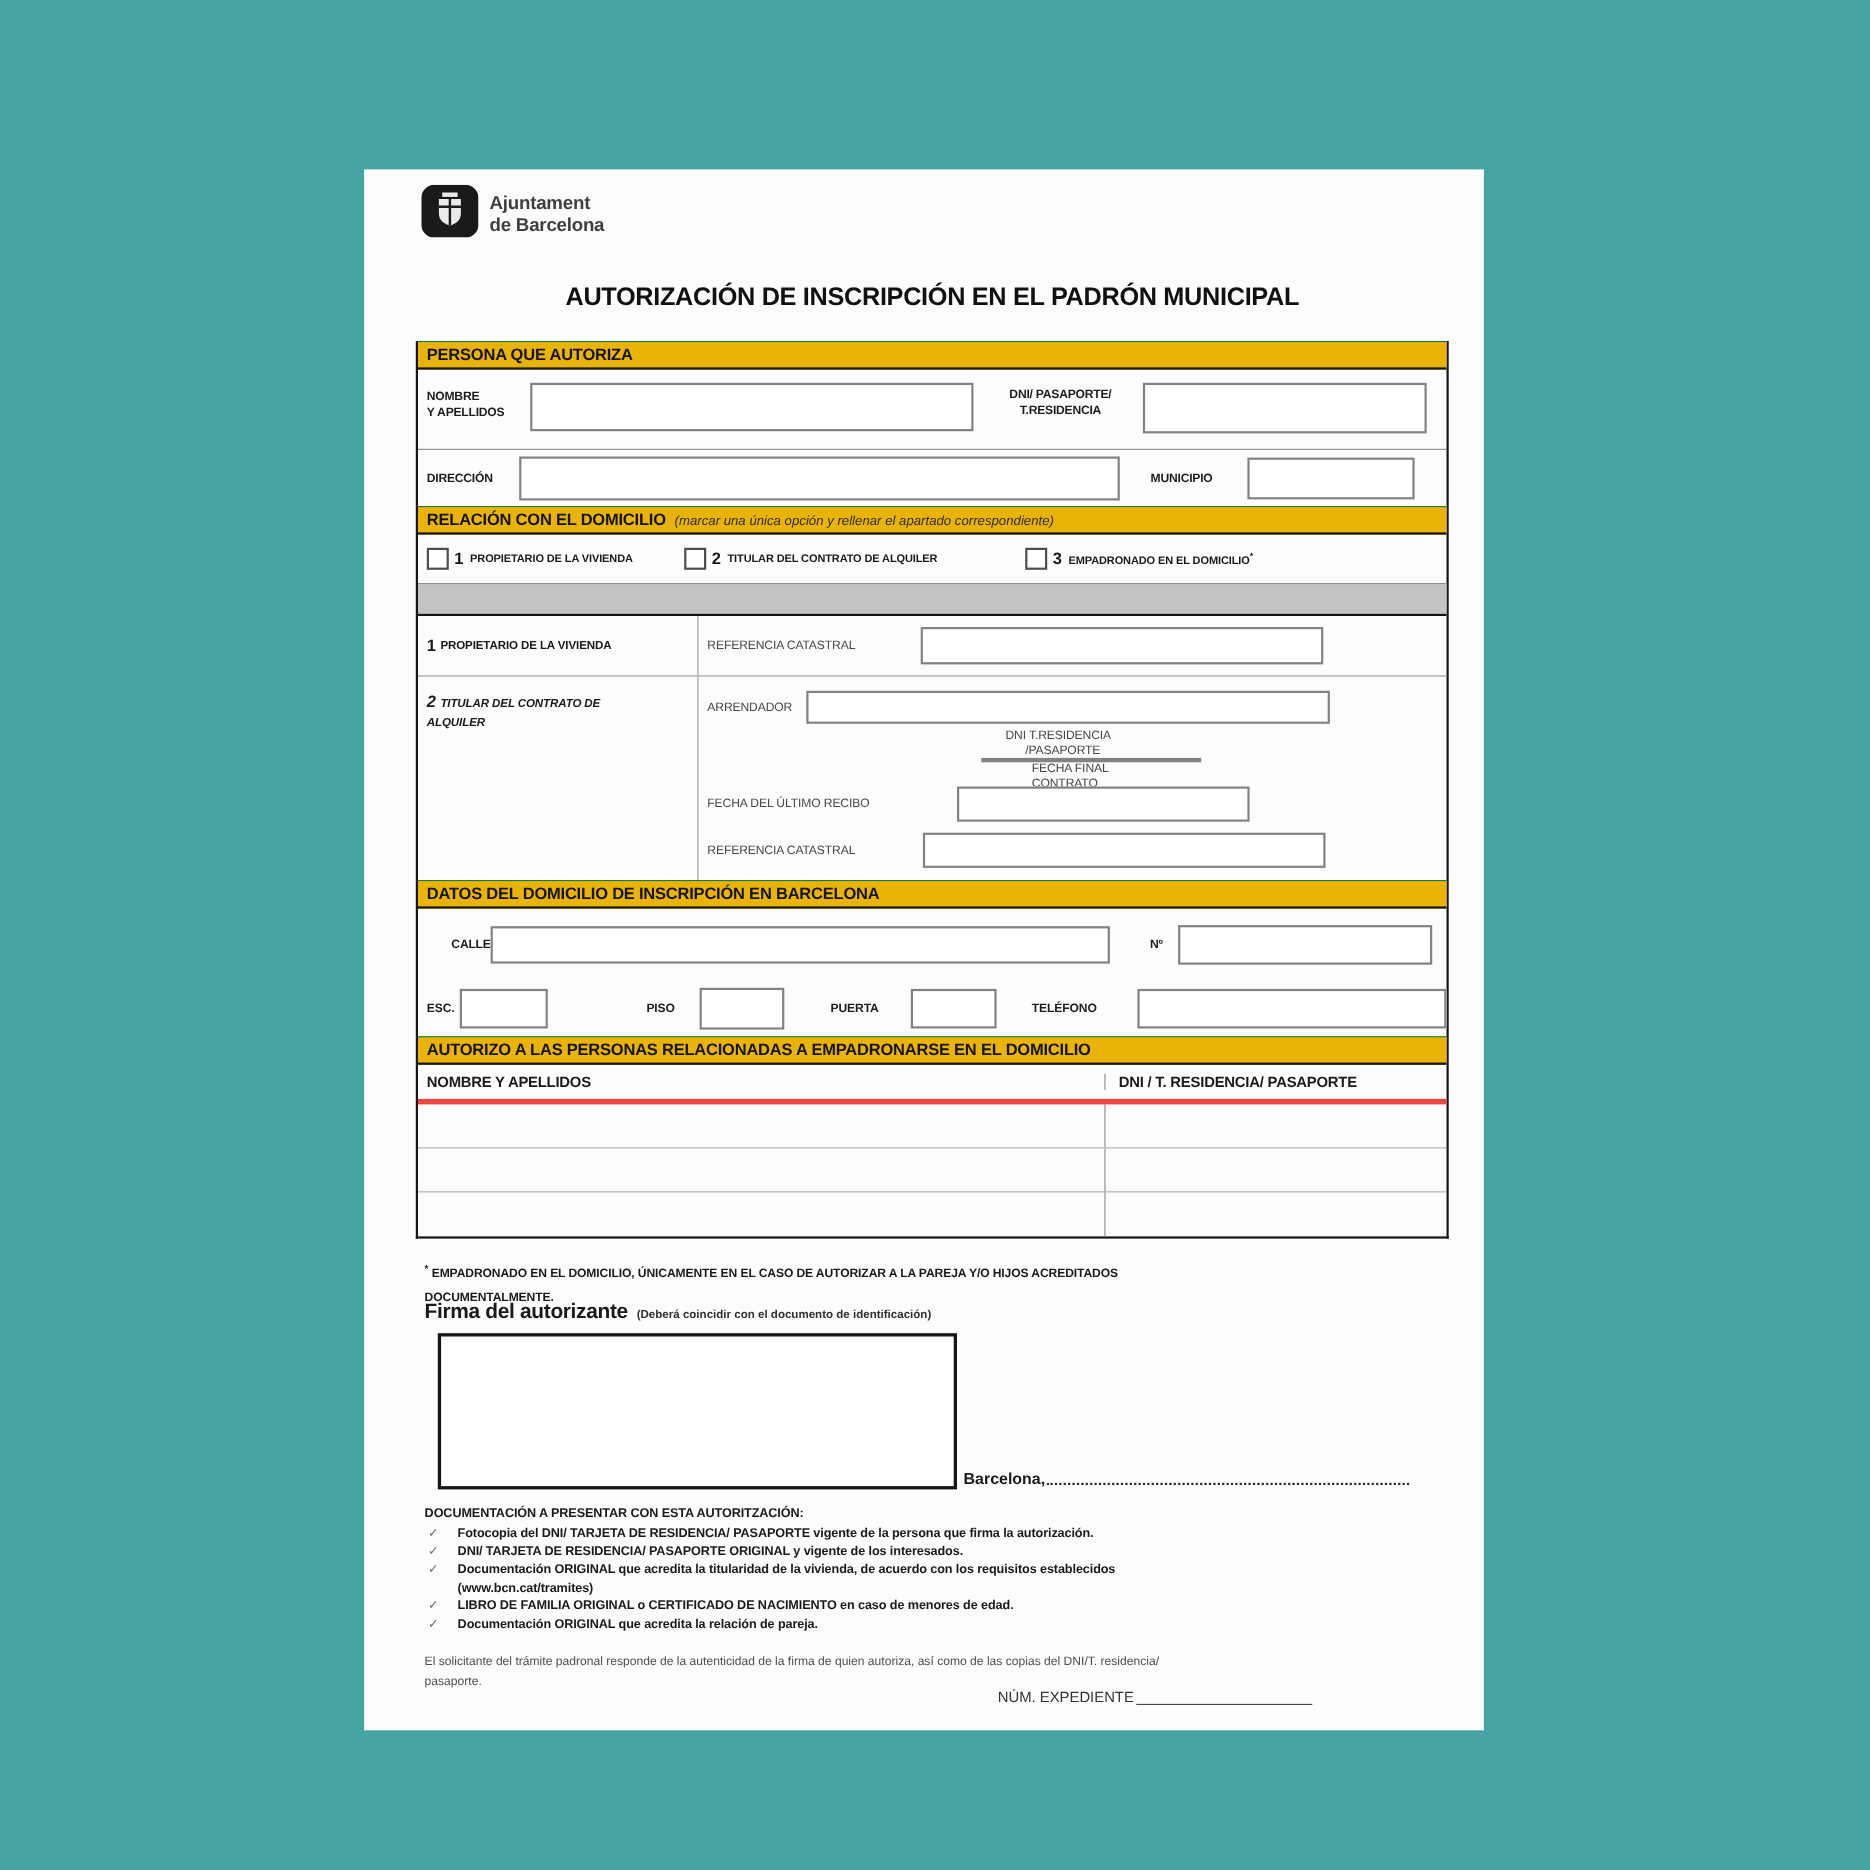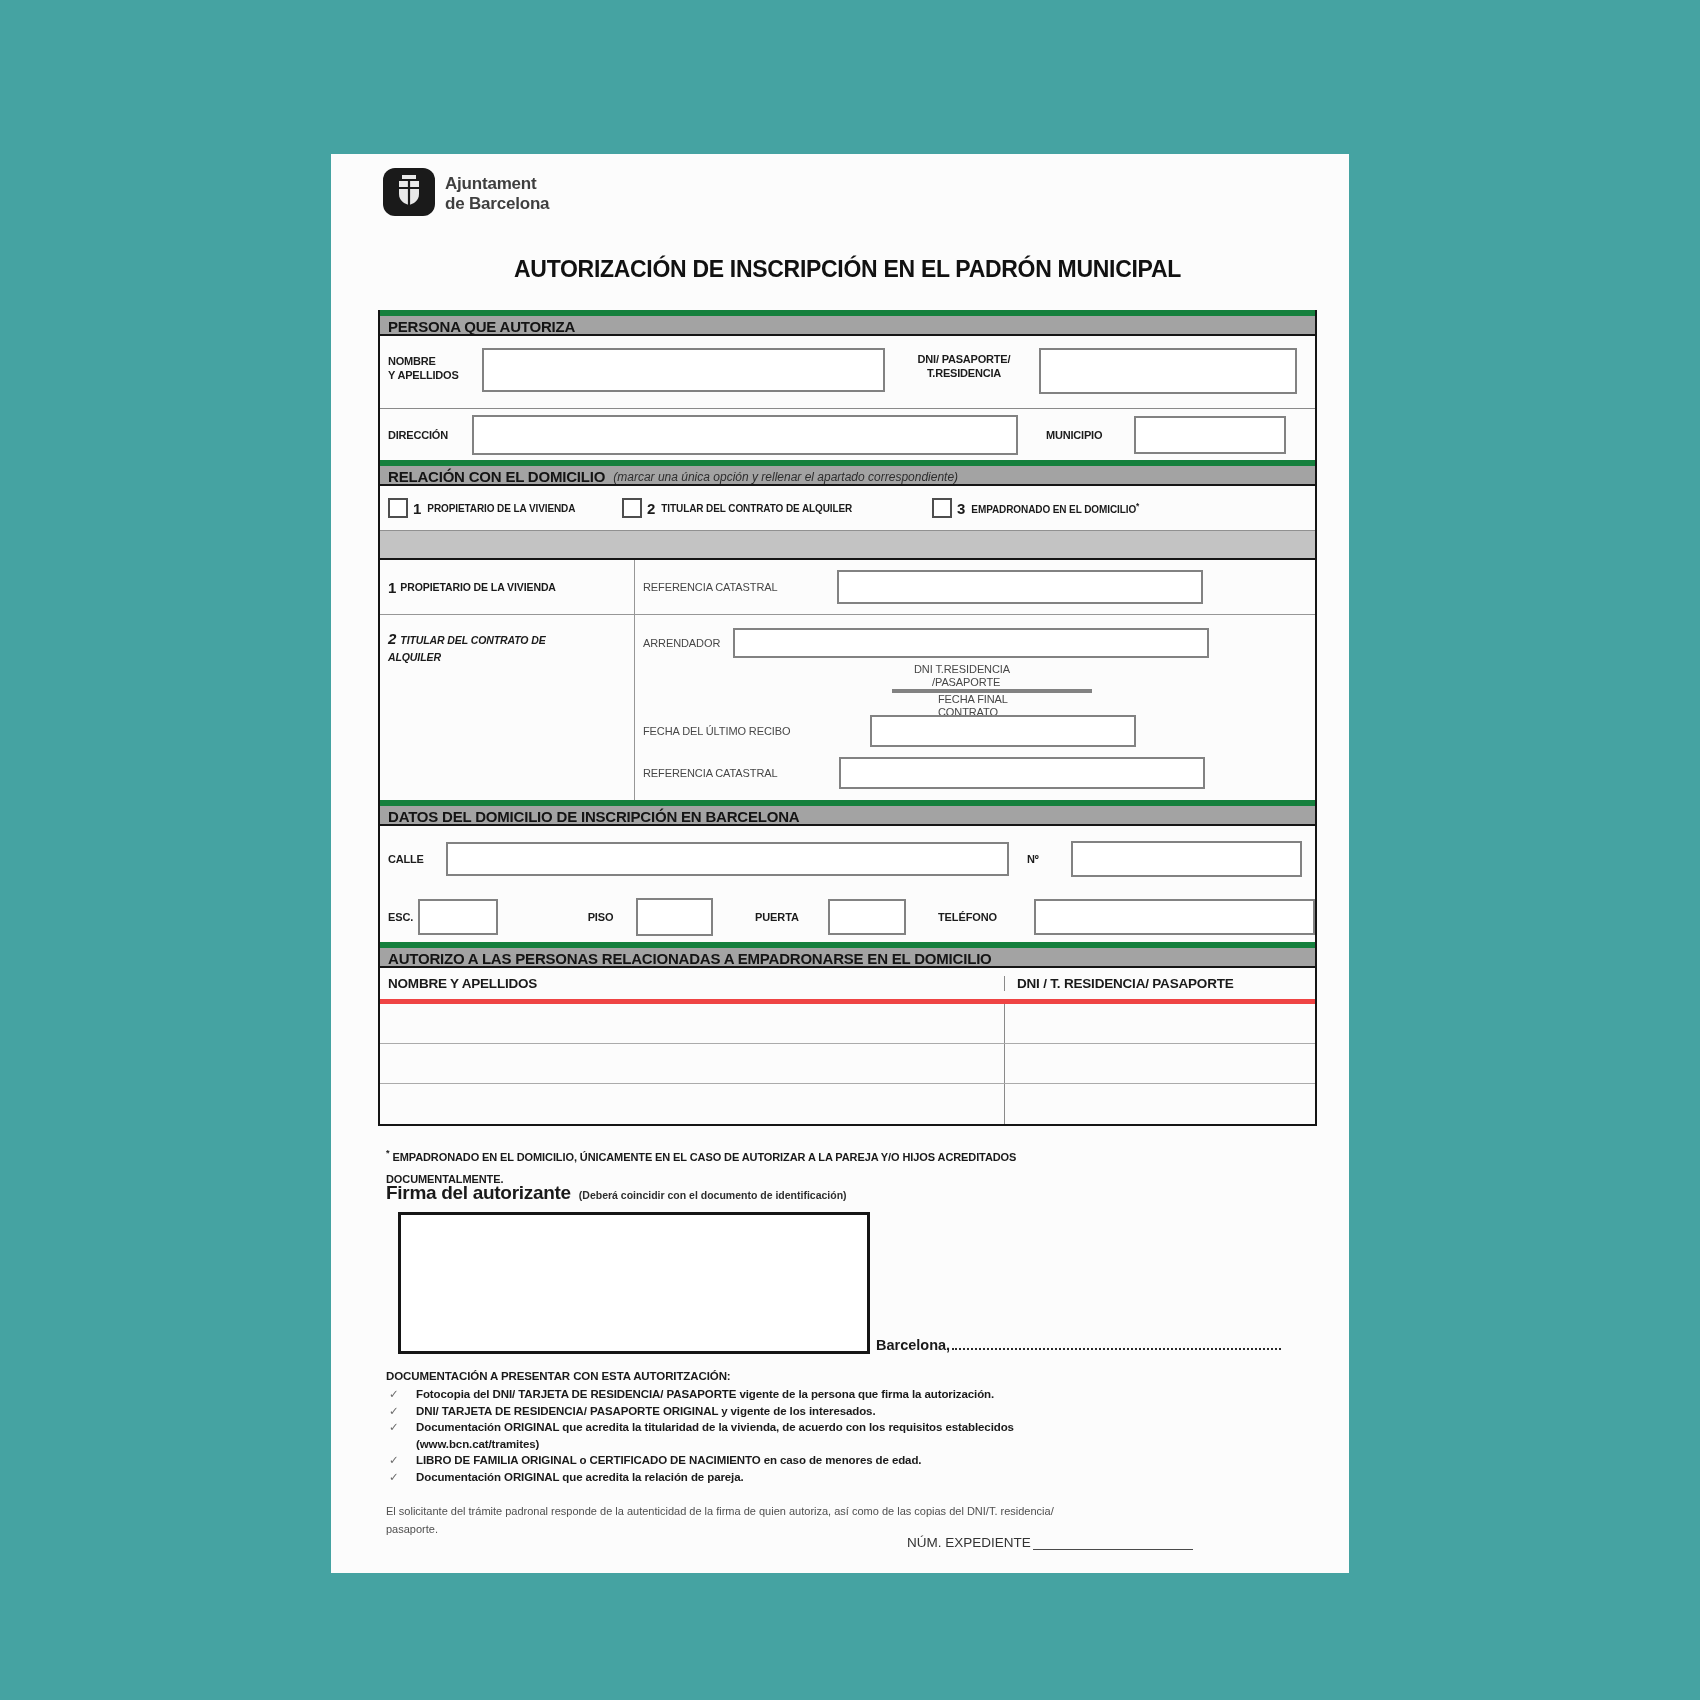--- a/index.html
+++ b/index.html
@@ -14,23 +14,23 @@
   
   .logo-row{position:absolute;left:52px;top:14px;display:flex;align-items:center;}
   .logo-text{margin-left:10px;font-size:17px;line-height:20px;font-weight:600;color:#3f3f3f;letter-spacing:-0.2px;}
   .title{position:absolute;top:102px;left:47px;width:939px;text-align:center;
          font-size:23px;font-weight:bold;letter-spacing:-0.3px;color:#111;}
 
   
   .form{position:absolute;top:156px;left:47px;width:939px;box-sizing:border-box;
         border-left:2px solid #151515;border-right:2px solid #151515;border-bottom:2px solid #151515;}
   .form *{box-sizing:border-box;}
-  .bar{height:26px;background:#a3a3a3;border-top:6px solid #15803d;border-bottom:2px solid #151515;
+  .bar{height:26px;background:#eab308;border-top:1px solid #15803d;border-bottom:2px solid #151515;
        font-weight:bold;font-size:15px;line-height:22px;padding-left:8px;letter-spacing:-0.2px;color:#141414;
-       display:flex;align-items:flex-start;}
+       display:flex;align-items:flex-end;}
   .bar .note{font-weight:normal;font-style:italic;font-size:12px;margin-left:8px;color:#2d2d2d;letter-spacing:0;}
 
   .flab{font-size:11px;font-weight:bold;line-height:14px;letter-spacing:-0.2px;color:#1c1c1c;}
   .glab{font-size:11px;font-weight:normal;color:#474747;line-height:13px;letter-spacing:-0.1px;}
   .inp{background:#fff;border:2px solid #828282;}
 
   .row1{height:72px;display:flex;padding-top:12px;}
   .row1 .lab-nombre{width:102px;padding-left:8px;padding-top:6px;}
   .row1 .inp-nombre{width:403px;height:44px;}
   .row1 .lab-dni{width:130px;text-align:center;padding-top:4px;margin-left:14px;}
@@ -66,21 +66,21 @@
   .rowB .rightcol{padding-top:8px;}
   .frow{display:flex;align-items:center;padding-left:8px;}
   .fr1{height:40px;} .fr1 .glab{width:82px;} .inp-arr{width:476px;height:30px;margin-left:8px;}
   .fr2{height:46px;flex-direction:column;} .fr2 .lab-dni2{width:130px;} .fr2 .l2{padding-left:18px;}
   .inp-dni2{width:200px;height:34px;margin-left:26px;}
   .fr2 .lab-fec{width:92px;margin-left:10px;}
   .inp-fec{width:88px;height:34px;margin-left:8px;}
   .fr3{height:44px;} .fr3 .glab{width:165px;} .inp-rec{width:266px;height:32px;margin-left:62px;}
   .fr4{height:40px;} .fr4 .glab{width:190px;} .inp-refcatB{width:366px;height:32px;margin-left:6px;}
 
-  .calle-row{height:66px;display:flex;align-items:center;}
+  .calle-row{height:66px;display:flex;align-items:center;text-align:right;}
   .calle-row .lab-calle{width:66px;padding-left:8px;}
   .inp-calle{width:563px;height:34px;}
   .lab-num{width:30px;margin-left:18px;}
   .inp-num{width:231px;height:36px;margin-left:14px;}
 
   .esc-row{height:50px;display:flex;align-items:center;}
   .esc-row .flab{letter-spacing:-0.1px;}
   .lab-esc{width:39px;padding-left:8px;}
   .inp-esc{width:81px;height:36px;}
   .lab-piso{width:45px;margin-left:90px;}

